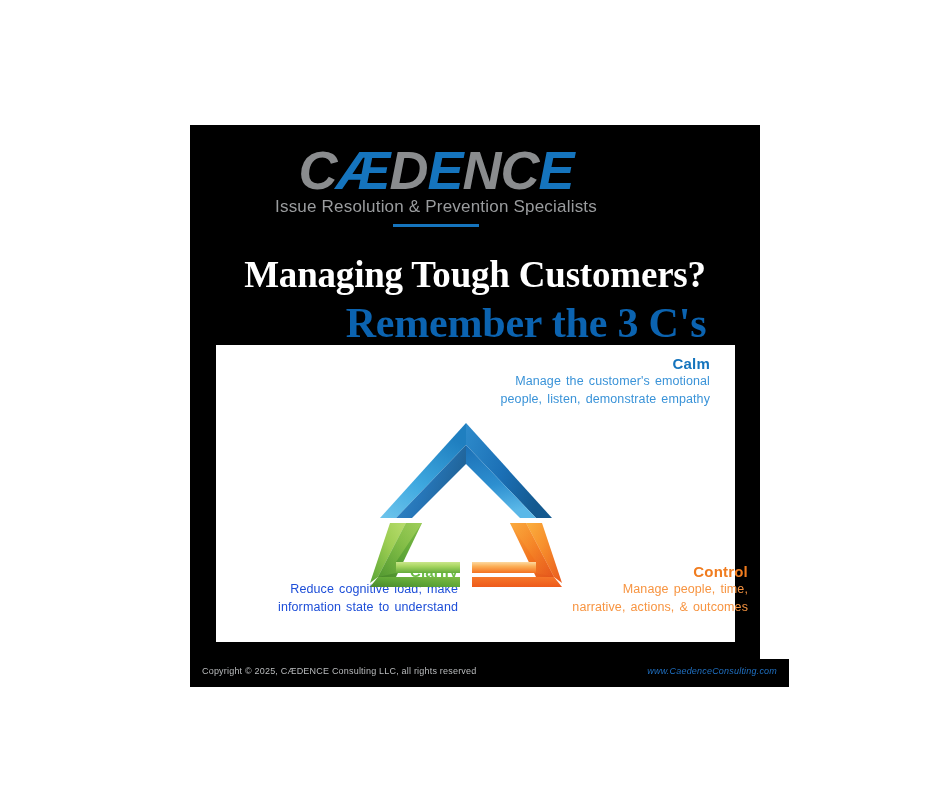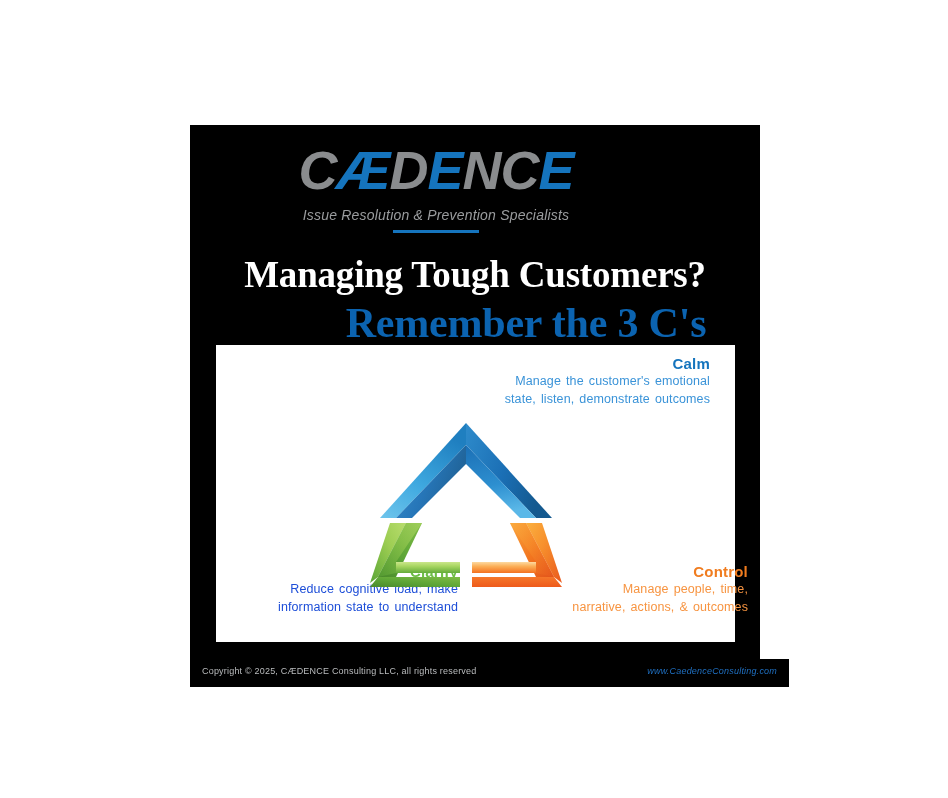--- a/index.html
+++ b/index.html
@@ -24,22 +24,21 @@
     font-family:"Liberation Sans", sans-serif;
     font-size:54px;font-weight:700;font-style:italic;
     letter-spacing:-1px;line-height:1;
     color:#8a8c8e;
     white-space:nowrap;
   }
   .logo-word .blue{color:#1574bd;}
   .logo-word .ae{color:#1574bd;}
 
   .tagline{
-    margin-top:10px;
-    font-size:14px;font-style:italic;color:#9a9c9e;
+    font-size:17px;color:#9a9c9e;
     letter-spacing:.2px;
   }
   .rule{
     margin:7px auto 0 auto;width:86px;height:3px;background:#1574bd;
   }
 
   
   .headline-1{
     position:absolute;left:0;top:128px;width:570px;text-align:center;
     font-family:"Liberation Serif", serif;
@@ -111,21 +110,21 @@
     </div>
 
     <div class="headline-1">Managing Tough Customers?</div>
     <div class="headline-2">Remember the 3 C's</div>
 
     <div class="card">
 
       <div class="lbl lbl-calm">
         <div class="title">Calm</div>
         <div class="desc">Manage  the  customer's  emotional</div>
-        <div class="desc">state,  listen,  demonstrate  outcomes</div>
+        <div class="desc">people,  listen,  demonstrate  empathy</div>
       </div>
 
       <div class="lbl lbl-clarify">
         <div class="title">Clarify</div>
         <div class="desc">Reduce  cognitive  load;  make</div>
         <div class="desc">information  state  to  understand</div>
       </div>
 
       <div class="lbl lbl-control">
         <div class="title">Control</div>

